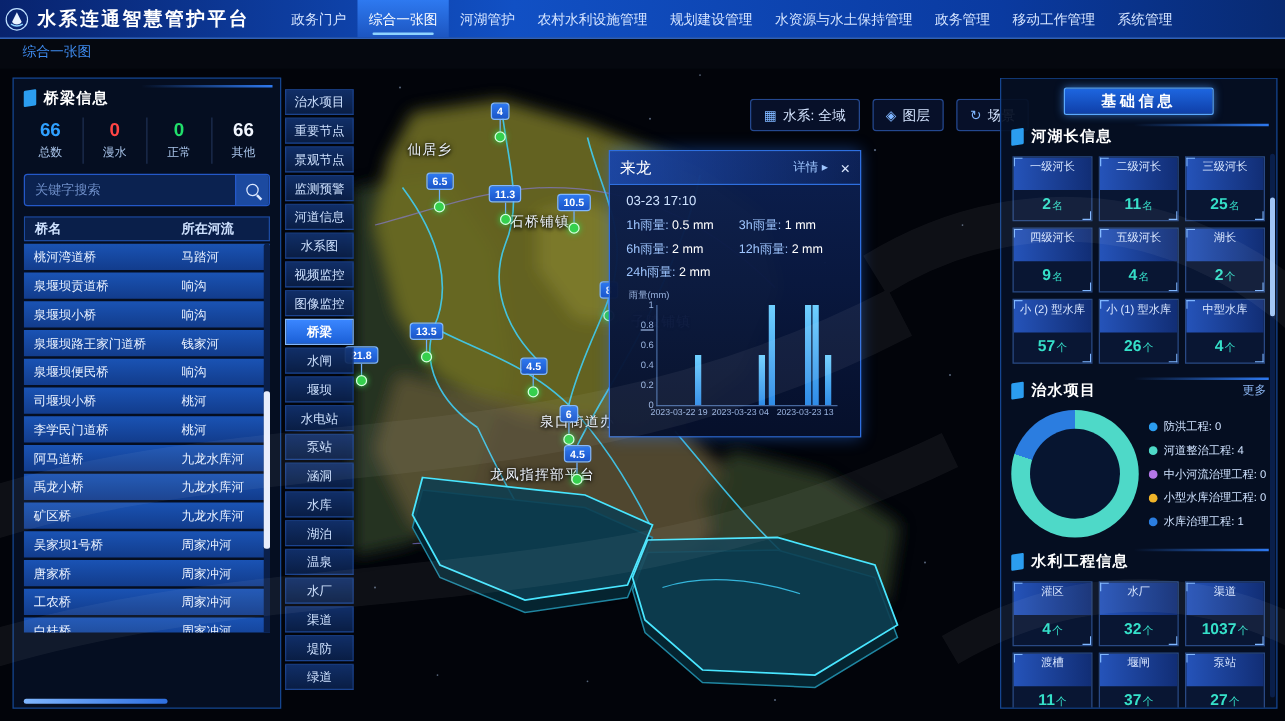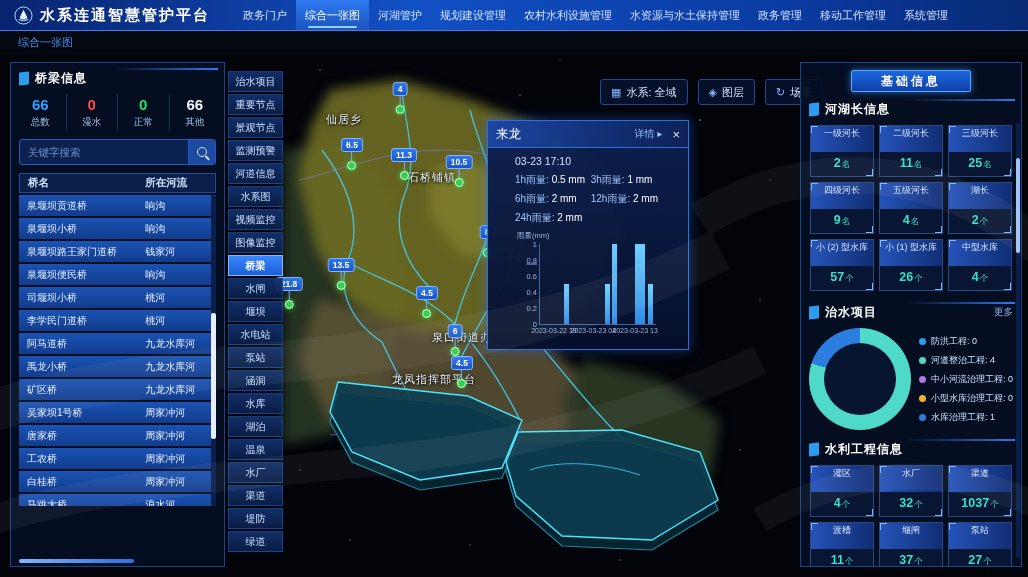--- a/index.html
+++ b/index.html
@@ -1,20 +1,20 @@
 <!DOCTYPE html>
 <html><head>
 <meta charset="utf-8">
 <style>
   html,body{margin:0;padding:0;background:#000;}
   body{width:1028px;height:577px;font-family:"Liberation Sans","DejaVu Sans",sans-serif;-webkit-font-smoothing:antialiased;}
   .stage{position:relative;width:1028px;height:577px;background:#02040a;overflow:hidden;}
 
   
-  .nav{position:absolute;top:0;left:0;right:0;height:30px;display:flex;align-items:center;padding:0 14px;
+  .nav{position:absolute;top:0;left:0;right:0;height:30px;display:flex;align-items:center;padding:0 4px;
        background:linear-gradient(90deg,#08236e,#1150c4 40%,#0a3aa0 78%,#082a72);border-bottom:1px solid #3d7df0;z-index:30;}
   .logo{width:19px;height:19px;flex:none;}
   .apptitle{color:#fff;font-weight:bold;font-size:15px;letter-spacing:2px;margin-left:7px;white-space:nowrap;}
   .nav-menu{display:flex;margin-left:24px;height:100%;}
   .nav-item{display:flex;align-items:center;padding:0 9px;font-size:11px;color:#d4e4ff;cursor:pointer;position:relative;white-space:nowrap;}
   .nav-item.active{background:linear-gradient(180deg,#2e79f0,#1c55c0);color:#fff;}
   .nav-item.active::after{content:"";position:absolute;left:12px;right:12px;bottom:2px;height:2px;background:#8fd4ff;border-radius:1px;}
 
   .breadcrumb{position:absolute;top:30px;left:0;right:0;height:25px;line-height:25px;padding-left:18px;font-size:11px;color:#3f8cf0;background:#05080f;z-index:5;}
 
@@ -66,21 +66,21 @@
          background:linear-gradient(180deg,rgba(18,50,112,.92),rgba(10,32,74,.92));border:1px solid rgba(50,110,220,.35);cursor:pointer;white-space:nowrap;box-sizing:border-box;}
   .litem.active{background:linear-gradient(180deg,#3a86ff,#1b5fd6);color:#fff;font-weight:bold;border-color:#7fb6ff;}
 
   
   .popup{position:absolute;left:487px;top:120px;width:200px;z-index:20;
          background:linear-gradient(180deg,rgba(12,32,82,.97),rgba(6,16,44,.97));border:1px solid #2e6fe0;box-shadow:0 0 12px rgba(40,110,240,.45);}
   .phead{height:26px;display:flex;align-items:center;padding:0 8px;background:linear-gradient(90deg,rgba(40,100,230,.55),rgba(20,50,130,.15));border-bottom:1px solid #2e6fe0;}
   .ptitle{color:#fff;font-weight:normal;font-size:12.5px;flex:1;}
   .pdetail{color:#9fc6ff;font-size:10px;cursor:pointer;margin-right:10px;}
   .pclose{color:#dce8ff;font-size:13px;cursor:pointer;line-height:1;}
-  .pbody{padding:7px 27px 10px;}
+  .pbody{padding:7px 13px 10px;}
   .ptime{color:#cfe2ff;font-size:10.5px;margin-bottom:6px;}
   .pmetrics{display:grid;grid-template-columns:1.05fr 1fr;gap:5px 2px;font-size:10px;}
   .pm{white-space:nowrap;}
   .pm .lab{color:#9fc6ff;}
   .pm .val{color:#fff;margin-top:40px;}
   .chart{position:relative;height:106px;margin-top:8px;}
   .ylab{position:absolute;left:2px;top:-2px;font-size:7.5px;color:#9ab4e0;}
   .plot{position:absolute;left:24px;right:5px;top:11px;bottom:14px;border-left:1px solid #46689f;border-bottom:1px solid #46689f;}
   .ytick{position:absolute;right:100%;margin-right:3px;font-size:7.5px;color:#9ab4e0;transform:translateY(50%);}
   .bar{position:absolute;bottom:0;width:5px;background:linear-gradient(180deg,#6fd0ff,#2f8ce8);}
@@ -166,22 +166,22 @@
     <svg class="logo" viewBox="0 0 20 20">
       <circle cx="10" cy="10" r="9" fill="none" stroke="#bfe0ff" stroke-width="1"></circle>
       <path d="M10 4 L14 12 C13 15 7 15 6 12 Z" fill="#eaf4ff"></path>
       <path d="M5 14 Q10 17 15 14" stroke="#8fd4ff" stroke-width="1.2" fill="none"></path>
     </svg>
     <div class="apptitle">水系连通智慧管护平台</div>
     <nav class="nav-menu" id="navmenu">
         <div class="nav-item">政务门户</div>
         <div class="nav-item active">综合一张图</div>
         <div class="nav-item">河湖管护</div>
+        <div class="nav-item">农村水利设施管理</div>
         <div class="nav-item">规划建设管理</div>
-        <div class="nav-item">农村水利设施管理</div>
         <div class="nav-item">水资源与水土保持管理</div>
         <div class="nav-item">政务管理</div>
         <div class="nav-item">移动工作管理</div>
         <div class="nav-item">系统管理</div>
       </nav>
 
   </header>
 
   <div class="breadcrumb">综合一张图</div>
 
@@ -288,20 +288,24 @@
       <span class="searchbtn">
           <span class="mag"></span>
         </span>
     </div>
     <div class="tbl">
       <div class="thead">
         <span class="th c1">桥名</span>
         <span class="th c2">所在河流</span>
       </div>
       <div id="bridgerows">
+          <div class="trow">
+            <span class="c1">桃河湾道桥</span>
+            <span class="c2">马踏河</span>
+          </div>
           <div class="trow">
             <span class="c1">泉堰坝贡道桥</span>
             <span class="c2">响沟</span>
           </div>
           <div class="trow">
             <span class="c1">泉堰坝小桥</span>
             <span class="c2">响沟</span>
           </div>
           <div class="trow">
             <span class="c1">泉堰坝路王家门道桥</span>

